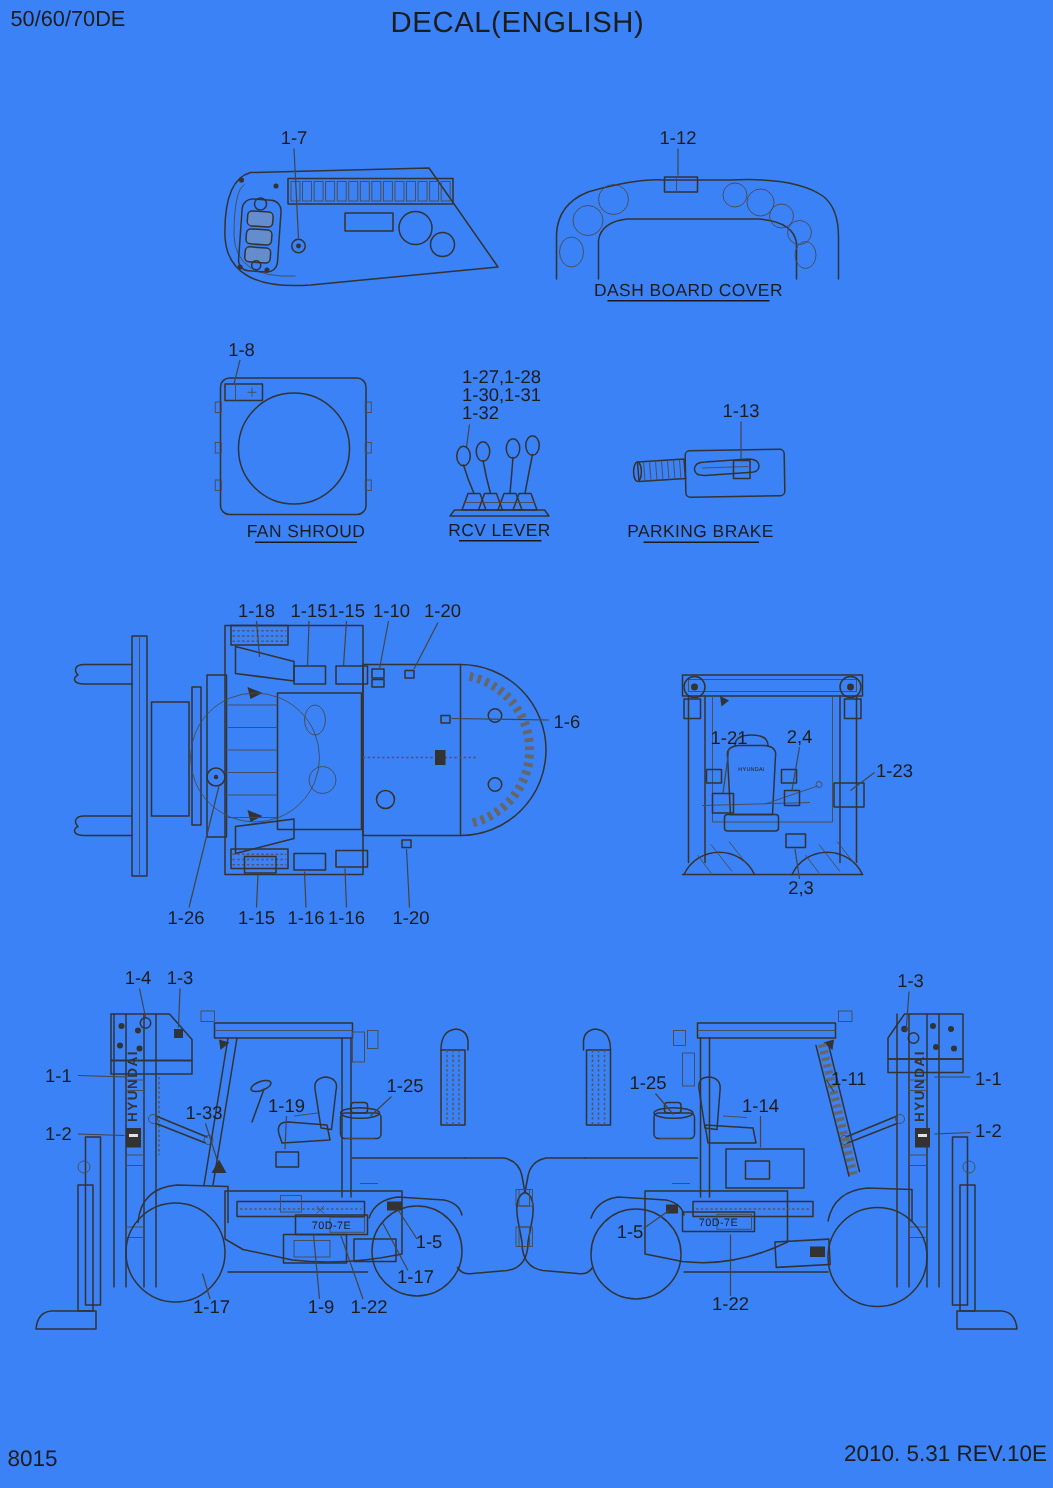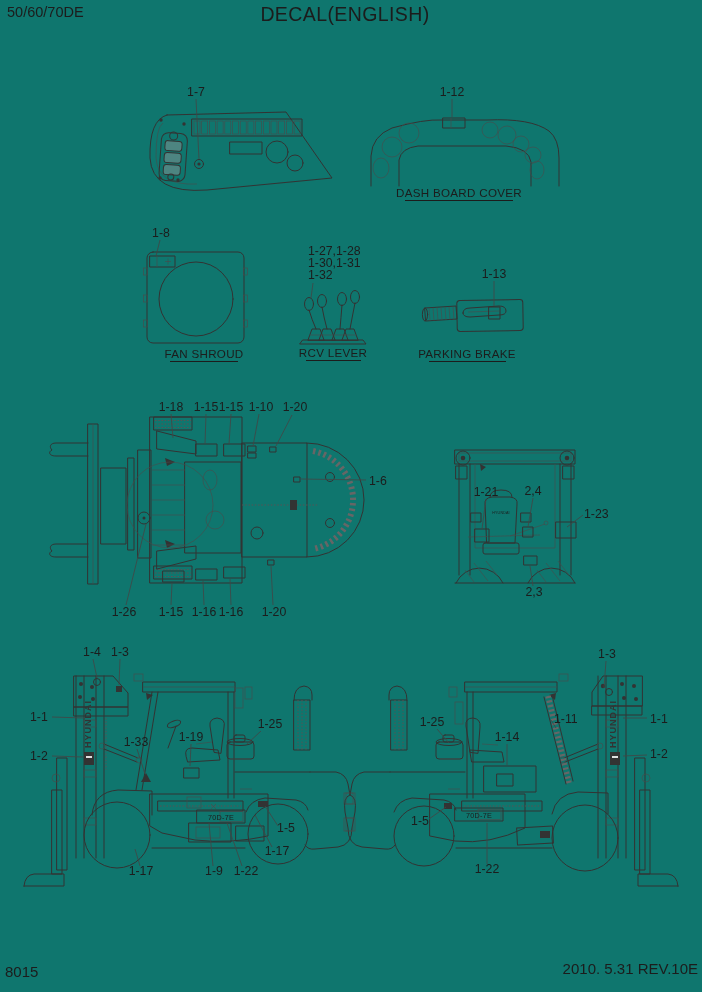--- a/index.html
+++ b/index.html
@@ -1,16 +1,16 @@
 <!DOCTYPE html>
 <html><head>
 <meta charset="utf-8">
 <style>
   html,body { margin:0; padding:0; background:#e8e8e8; }
-  .page { position:relative; width:702px; height:992px; background:#0f766e;
+  .page { position:relative; width:702px; height:992px; background:#3b82f6;
           font-family:"Liberation Sans", sans-serif; margin:0 auto; overflow:hidden; }
   svg { display:block; }
   svg text { fill:#1c1c1c; font-family:"Liberation Sans", sans-serif; }
   .lbl  { font-size:12.3px; }
   .cap  { font-size:11.6px; letter-spacing:0.3px; }
   .hdr-model { font-size:14.5px; }
   .hdr-title { font-size:19.5px; letter-spacing:0.4px; }
   .ftr  { font-size:15px; }
   .vtxt { font-size:9px; letter-spacing:1px; font-weight:bold; fill:#333; }
   .decal-txt { font-size:7.2px; letter-spacing:0.3px; }

